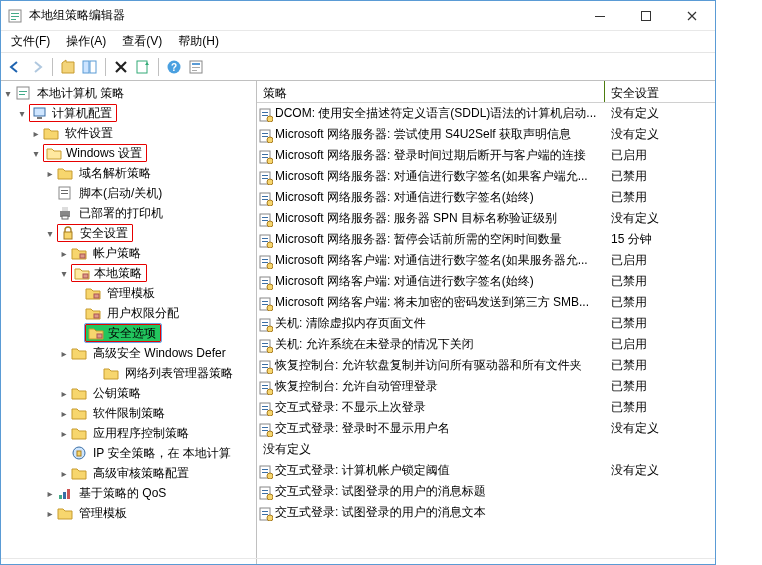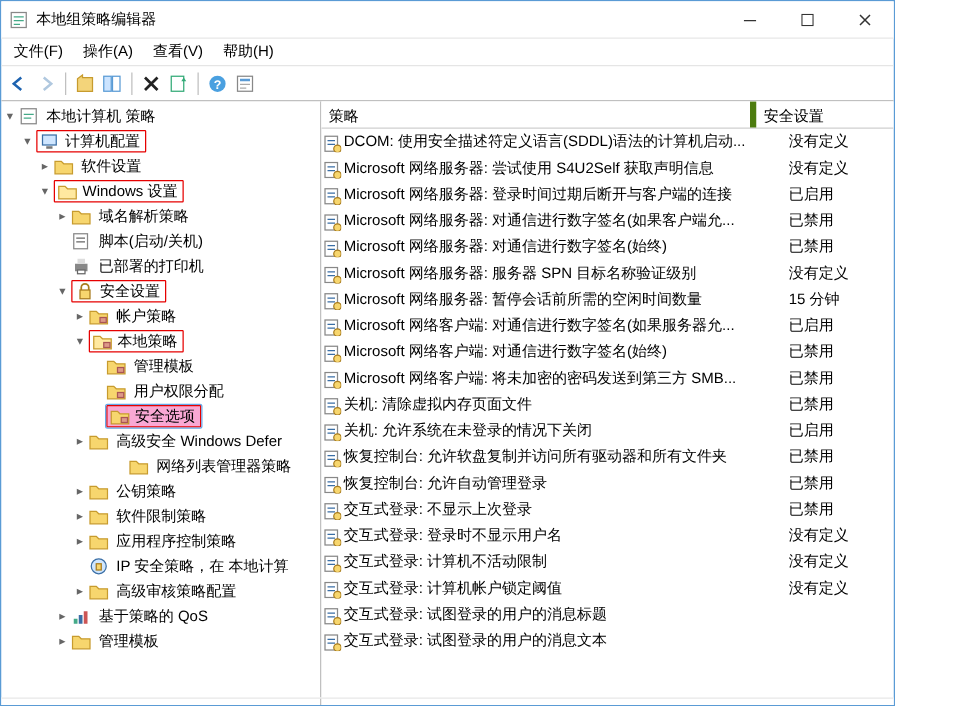--- a/index.html
+++ b/index.html
@@ -14,28 +14,28 @@
   .menu-item { padding:2px 6px; }
   .toolbar { height:28px; display:flex; align-items:center; padding:0 4px; gap:2px; border-bottom:1px solid #c0c0c0; }
   .tb-btn { width:20px; height:20px; display:flex; align-items:center; justify-content:center; }
   .sep { width:1px; height:18px; background:#c0c0c0; margin:0 3px; }
   .content { flex:1; display:flex; overflow:hidden; }
   .tree-pane { width:256px; border-right:1px solid #c0c0c0; overflow-y:auto; overflow-x:auto; padding:2px 0; position:relative; }
   .tree-row { height:20px; display:flex; align-items:center; white-space:nowrap; position:relative; }
   .arrow { width:14px; text-align:center; color:#666; font-size:10px; cursor:default; }
   .arrow.empty { visibility:hidden; }
   .ticon { width:16px; height:16px; margin-right:4px; flex:0 0 16px; }
-  .tree-row.selected > .label-wrap { background:#f9a8d4; outline:1px solid #66a7e8; }
+  .tree-row.selected > .label-wrap { background:#22c55e; outline:1px solid #66a7e8; }
   .label-wrap { padding:0 2px; display:inline-flex; align-items:center; height:18px; }
   .redbox { border:1.5px solid #e60000; border-radius:1px; }
   .list-pane { flex:1; overflow:auto; position:relative; }
   .list-header { position:sticky; top:0; background:#fff; display:flex; height:22px; border-bottom:1px solid #d0d0d0; }
-  .col-policy { width:348px; padding:4px 6px; border-right:5px solid #4d7c0f; }
+  .col-policy { width:348px; padding:4px 6px; border-right:1px solid #4d7c0f; }
   .col-setting { flex:1; padding:4px 6px; }
-  .row { display:flex; height:21px; align-items:center;gap:20px; }
+  .row { display:flex; height:21px; align-items:center; }
   .row .c1 { width:348px; padding:0 2px 0 18px; position:relative; white-space:nowrap; overflow:hidden; text-overflow:ellipsis; }
   .row .c2 { flex:1; padding:0 6px; white-space:nowrap; overflow:hidden; text-overflow:ellipsis; }
   .row .ricon { position:absolute; left:2px; top:3px; width:14px; height:14px; }
   .footer-strip { height:6px; background:#fff; border-top:1px solid #e8e8e8; display:flex; }
   .footer-left { width:256px; border-right:1px solid #c0c0c0; }
   
 </style>
 </head>
 <body>
 
@@ -504,26 +504,20 @@
           <div class="row">
             <div class="c1"><span class="ricon"><svg width="14" height="14">
                   <rect x="1" y="1" width="10" height="12" fill="#fff" stroke="#888"></rect>
                   <rect x="3" y="4" width="6" height="1" fill="#3a6ea5"></rect>
                   <rect x="3" y="7" width="6" height="1" fill="#3a6ea5"></rect>
                   <circle cx="11" cy="11" r="3" fill="#f7d66e" stroke="#a87c1f"></circle>
                 </svg></span><span>交互式登录: 登录时不显示用户名</span></div>
             <div class="c2"><span>没有定义</span></div>
           </div>
           <div class="row">
-            <div class="c1"><span class="ricon"><svg width="14" height="14">
-                  <rect x="1" y="1" width="10" height="12" fill="#fff" stroke="#888"></rect>
-                  <rect x="3" y="4" width="6" height="1" fill="#3a6ea5"></rect>
-                  <rect x="3" y="7" width="6" height="1" fill="#3a6ea5"></rect>
-                  <circle cx="11" cy="11" r="3" fill="#f7d66e" stroke="#a87c1f"></circle>
-                </svg></span><span>交互式登录: 计算机不活动限制</span></div>
             <div class="c2"><span>没有定义</span></div>
           </div>
           <div class="row">
             <div class="c1"><span class="ricon"><svg width="14" height="14">
                   <rect x="1" y="1" width="10" height="12" fill="#fff" stroke="#888"></rect>
                   <rect x="3" y="4" width="6" height="1" fill="#3a6ea5"></rect>
                   <rect x="3" y="7" width="6" height="1" fill="#3a6ea5"></rect>
                   <circle cx="11" cy="11" r="3" fill="#f7d66e" stroke="#a87c1f"></circle>
                 </svg></span><span>交互式登录: 计算机帐户锁定阈值</span></div>
             <div class="c2"><span>没有定义</span></div>

